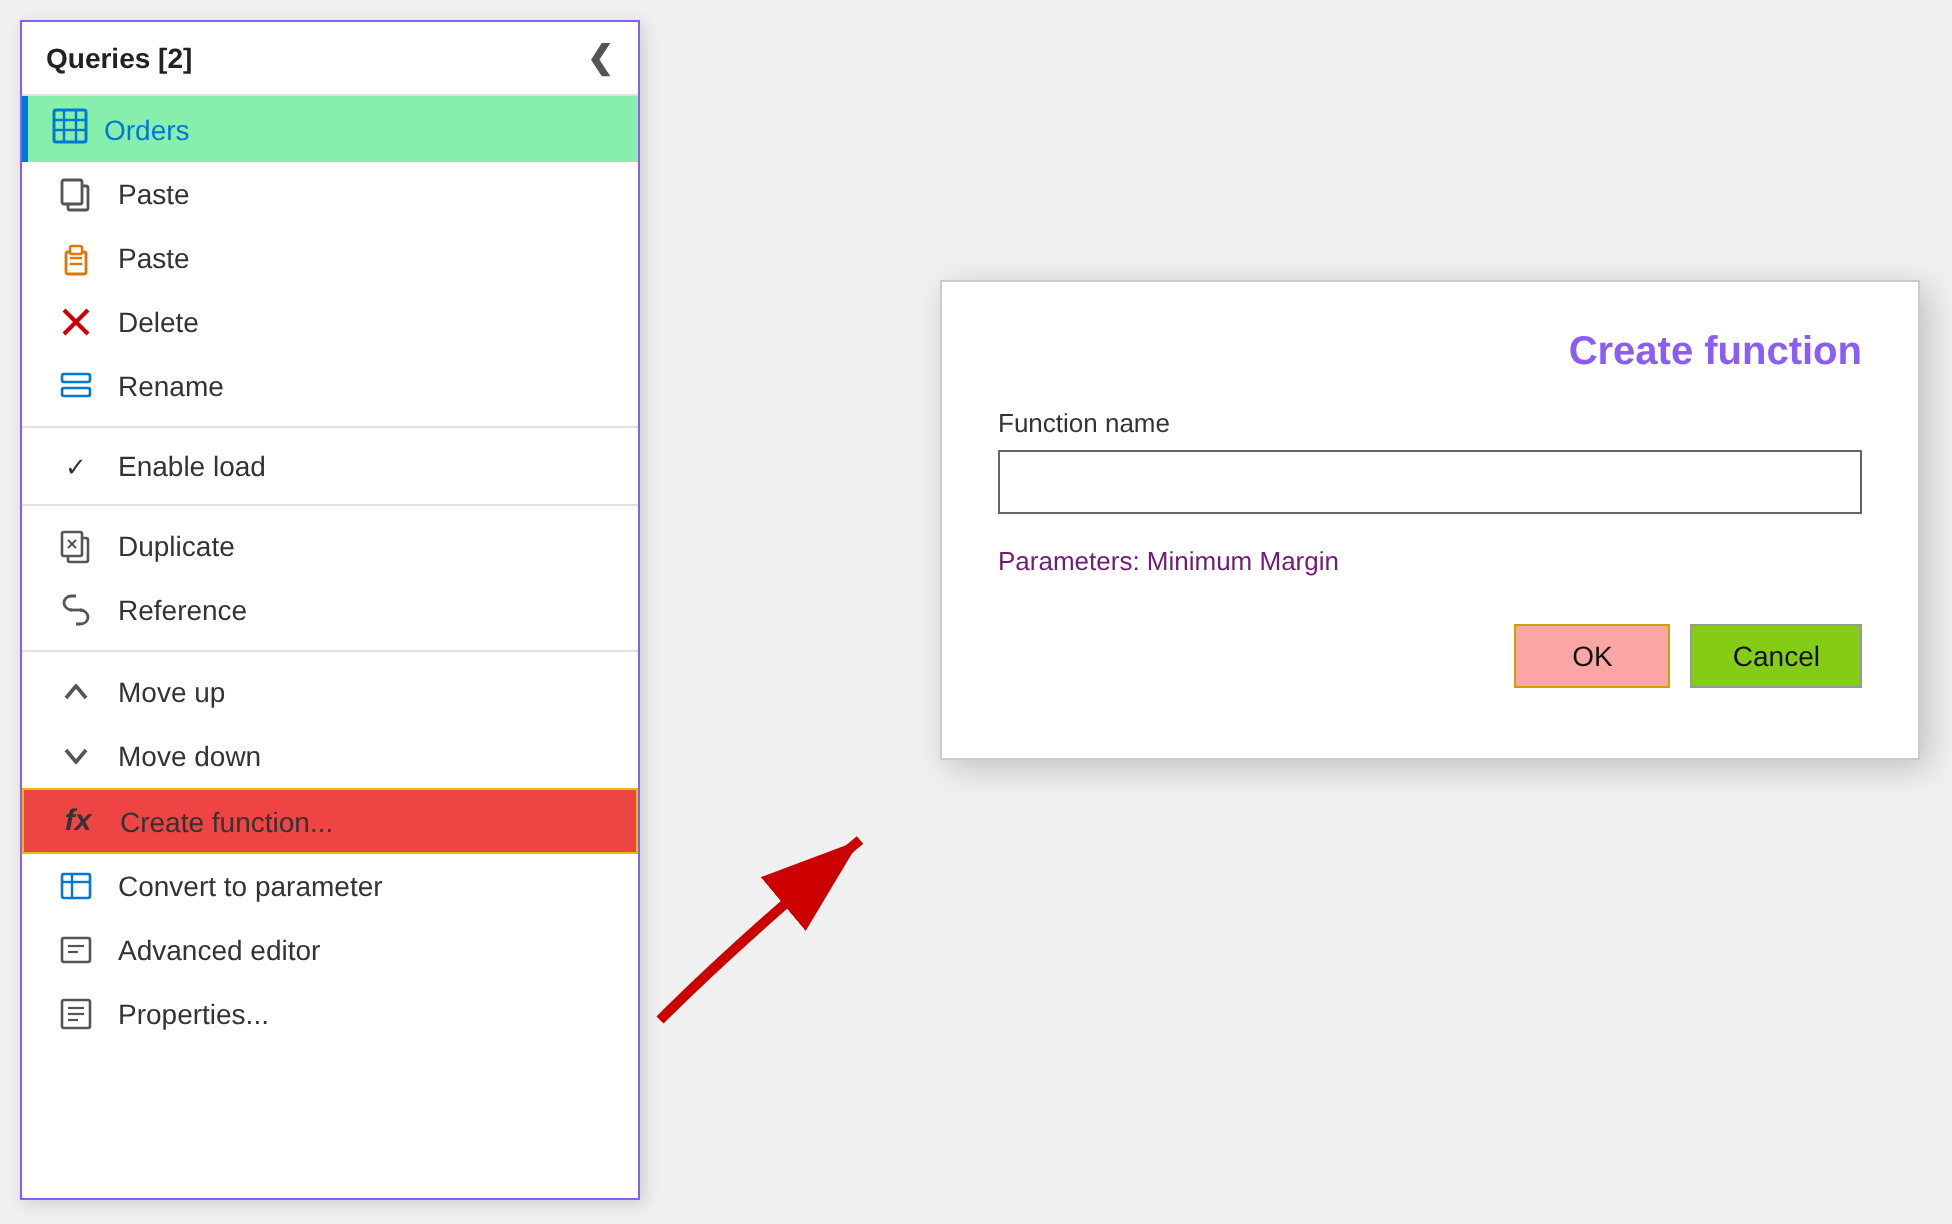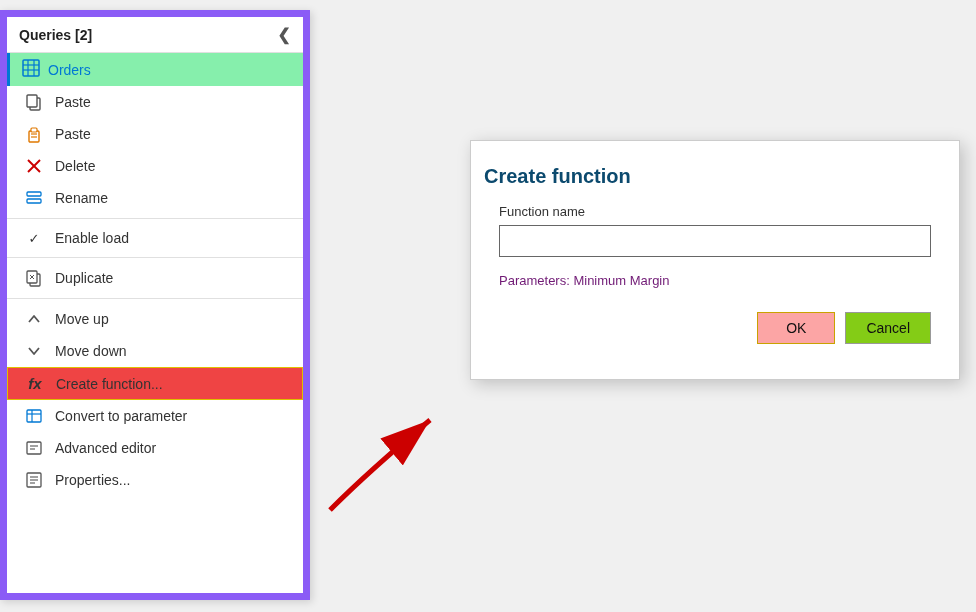--- a/index.html
+++ b/index.html
@@ -10,26 +10,26 @@
       font-family: 'Segoe UI', Arial, sans-serif;
       font-size: 14px;
       color: #333;
       overflow: hidden;
       position: relative;
     }
 
     
     .context-menu-panel {
       position: absolute;
-      left: 0;
+      left: 10px;
       top: 10px;
       width: 310px;
       height: 590px;
       background: #fff;
-      border: 7px solid #8b5cf6;
+      border: 1px solid #8b5cf6;
       box-shadow: 2px 2px 8px rgba(0,0,0,0.15);
     }
 
     .panel-header {
       display: flex;
       align-items: center;
       justify-content: space-between;
       padding: 8px 12px;
       border-bottom: 1px solid #e0e0e0;
       font-weight: 600;
@@ -144,22 +144,23 @@
       width: 490px;
       height: 240px;
       background: #fff;
       border: 1px solid #ccc;
       box-shadow: 4px 4px 16px rgba(0,0,0,0.2);
     }
 
     .dialog-title {
       font-size: 20px;
       font-weight: 600;
-      padding: 24px 28px 16px 13px;
-      color: #0c4a6e;
+      padding: 24px 28px 16px 28px;
+      color: #8b5cf6;
+      text-align: right;
     }
 
     .dialog-body {
       padding: 0 28px;
     }
 
     .dialog-label {
       font-size: 13px;
       color: #333;
       margin-bottom: 6px;
@@ -286,20 +287,30 @@
       <svg class="svg-icon" viewBox="0 0 18 18" fill="none">
         <rect x="5" y="5" width="10" height="12" rx="1" stroke="#555" stroke-width="1.3" fill="none"></rect>
         <rect x="2" y="2" width="10" height="12" rx="1" stroke="#555" stroke-width="1.3" fill="white"></rect>
         <line x1="5" y1="6" x2="9" y2="10" stroke="#555" stroke-width="1"></line>
         <line x1="5" y1="10" x2="9" y2="6" stroke="#555" stroke-width="1"></line>
       </svg>
     </span>
     <span class="menu-item-label">Duplicate</span>
   </div>
 
+  <div class="menu-item">
+    <span class="menu-item-icon">
+      <svg class="svg-icon" viewBox="0 0 18 18" fill="none">
+        <path d="M7 9 C5 9 3 7.5 3 5.5 C3 3.5 4.5 2 7 2 L9 2" stroke="#555" stroke-width="1.4" fill="none"></path>
+        <path d="M11 9 C13 9 15 10.5 15 12.5 C15 14.5 13.5 16 11 16 L9 16" stroke="#555" stroke-width="1.4" fill="none"></path>
+        <line x1="6" y1="9" x2="12" y2="9" stroke="#555" stroke-width="1.4"></line>
+      </svg>
+    </span>
+    <span class="menu-item-label">Reference</span>
+  </div>
 
   <hr class="menu-divider">
 
 
   <div class="menu-item">
     <span class="menu-item-icon">
       <svg class="svg-icon" viewBox="0 0 18 18" fill="none">
         <polyline points="4,12 9,6 14,12" stroke="#555" stroke-width="1.8" fill="none" stroke-linejoin="round"></polyline>
       </svg>
     </span>

